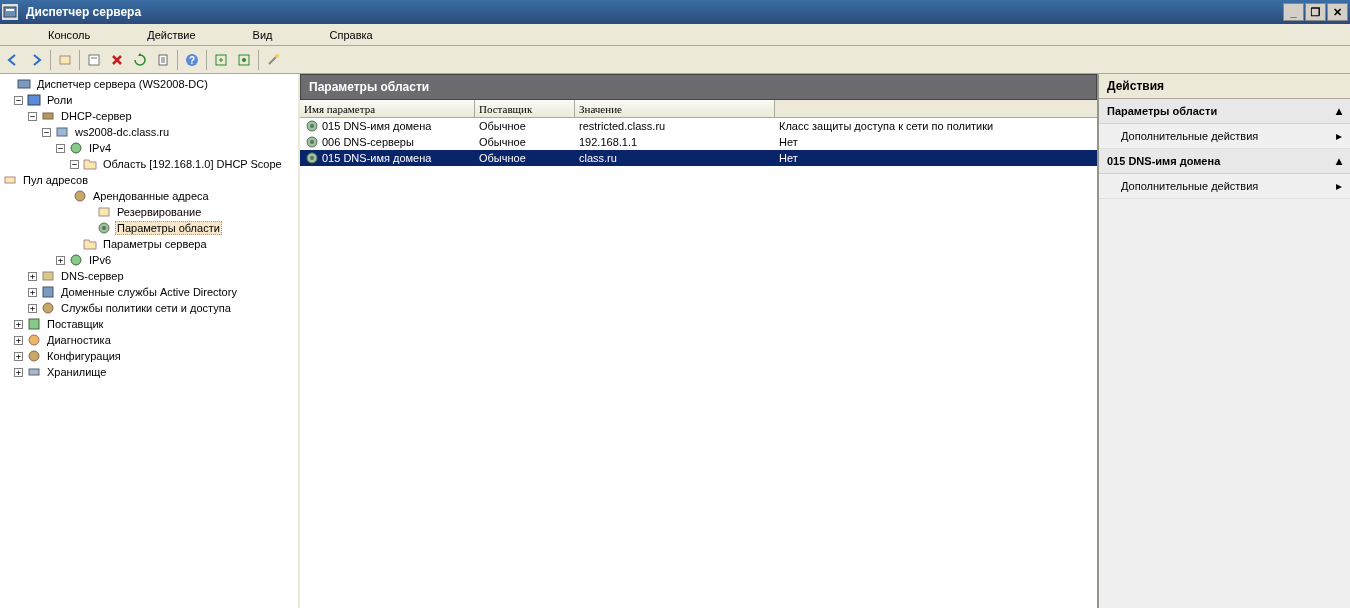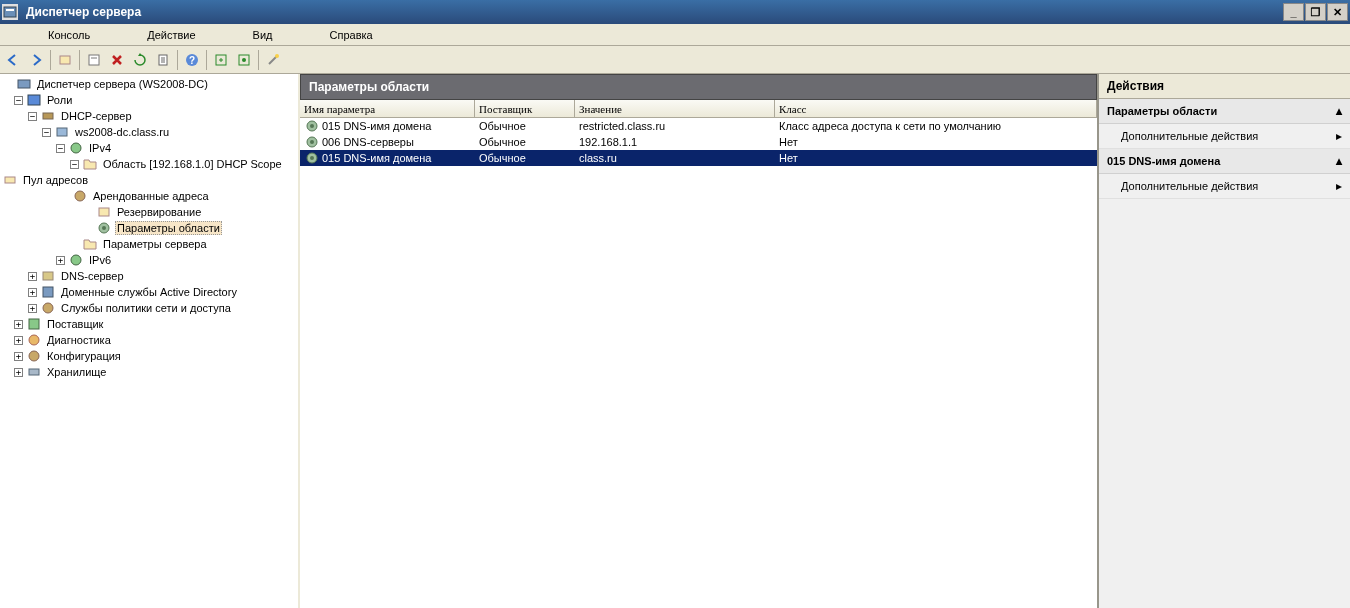--- a/index.html
+++ b/index.html
@@ -270,34 +270,33 @@
     </div>
   </div>
 
   <div class="content-pane">
     <div class="content-header">Параметры области</div>
     <div class="content-table">
       <div class="table-header">
         <div class="th col0">Имя параметра</div>
         <div class="th col1">Поставщик</div>
         <div class="th col2">Значение</div>
-        <div class="th col3">Класс</div>
       </div>
       <div id="table-body">
           <div class="table-row">
             <div class="td col0">
               <span class="ticon"><svg width="16" height="16">
                   <circle cx="8" cy="8" r="5" fill="#a0c0a0" stroke="#575"></circle>
                   <circle cx="8" cy="8" r="2" fill="#575"></circle>
                 </svg></span>
               <span>015 DNS-имя домена</span>
             </div>
             <div class="td col1">Обычное</div>
             <div class="td col2">restricted.class.ru</div>
-            <div class="td col3">Класс адреса доступа к сети по умолчанию</div>
+            <div class="td col3">Класс защиты доступа к сети по политики</div>
           </div>
           <div class="table-row">
             <div class="td col0">
               <span class="ticon"><svg width="16" height="16">
                   <circle cx="8" cy="8" r="5" fill="#a0c0a0" stroke="#575"></circle>
                   <circle cx="8" cy="8" r="2" fill="#575"></circle>
                 </svg></span>
               <span>006 DNS-серверы</span>
             </div>
             <div class="td col1">Обычное</div>

